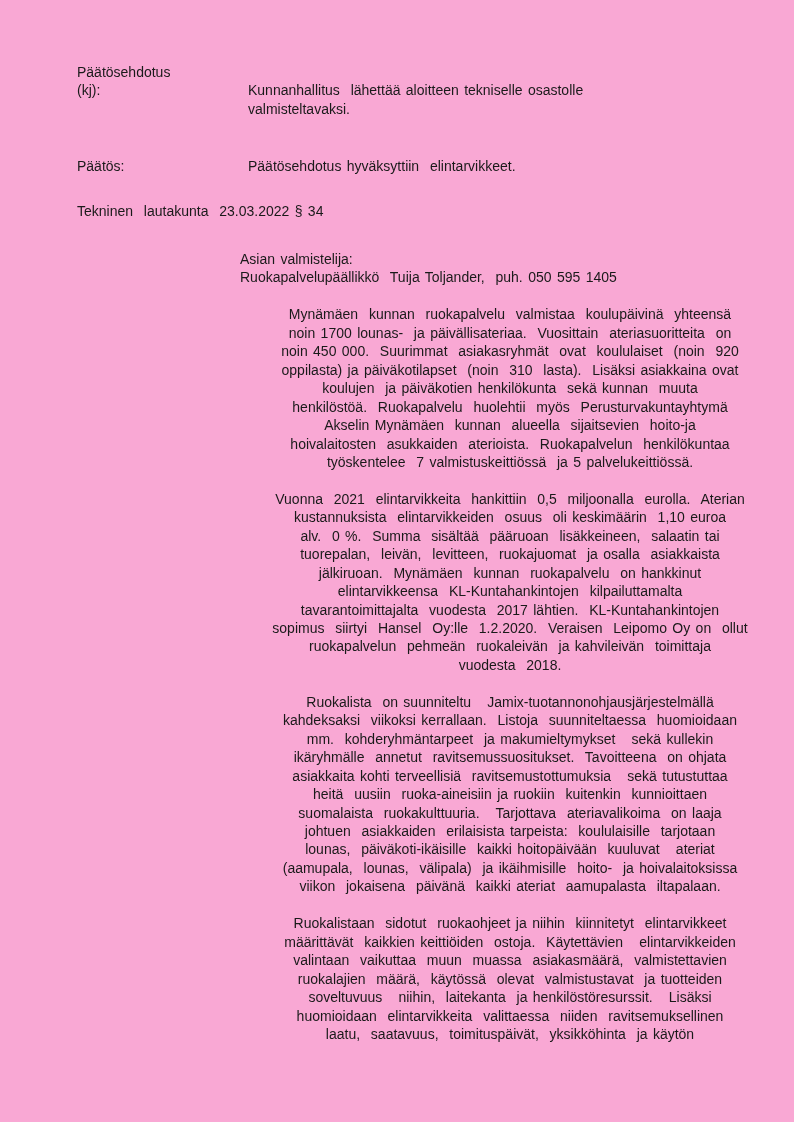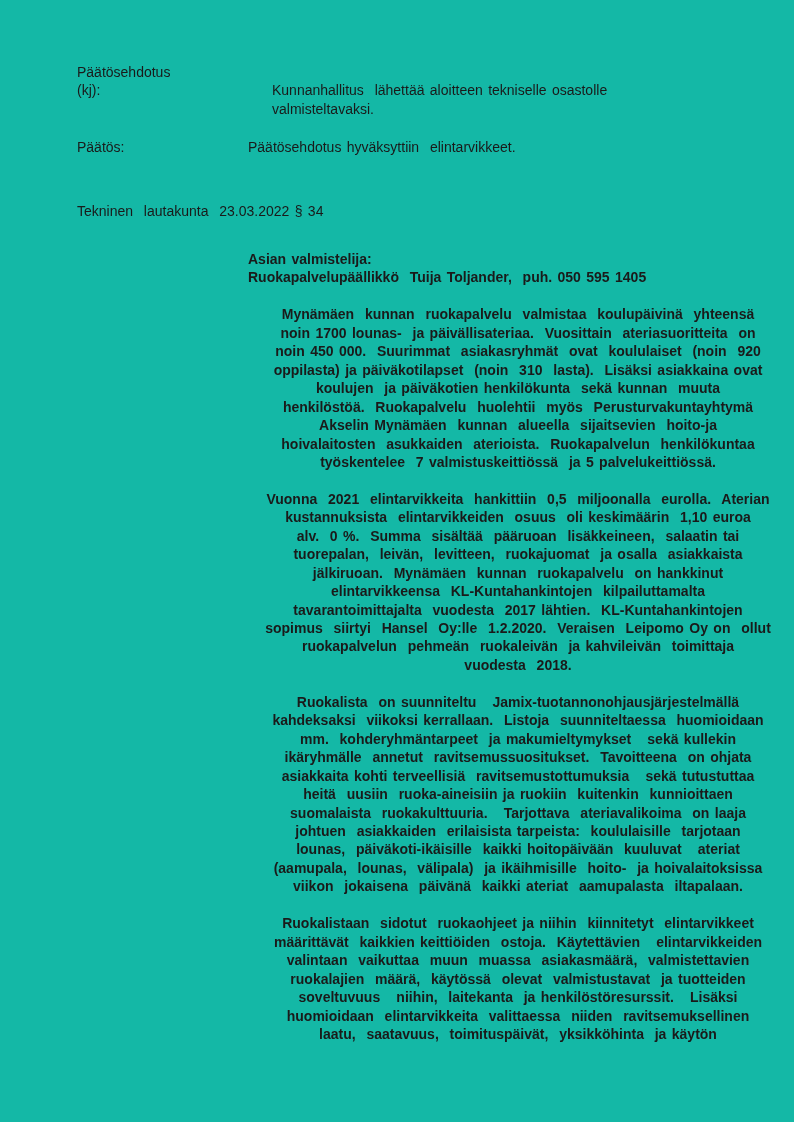--- a/index.html
+++ b/index.html
@@ -4,21 +4,21 @@
 <style>
   html, body {
     margin: 0;
     padding: 0;
     background: #ffffff;
   }
   .page {
     position: relative;
     width: 794px;
     height: 1122px;
-    background: #14b8a6;
+    background: #f9a8d4;
     font-family: "Liberation Sans", "DejaVu Sans", sans-serif;
     font-size: 14px;
     line-height: 18.45px;
     color: #1a1a1a;
     overflow: hidden;
   }
   .pre {
     white-space: pre-wrap;
     word-spacing: 1.5px;
   }
@@ -30,36 +30,34 @@
   .decision-row {
     display: flex;
     align-items: flex-start;
   }
   .decision-label {
     width: 171px;
     flex: 0 0 171px;
   }
   .decision-row.first .decision-value {
     margin-top: 18.45px;
-    margin-left: 24px;
   }
   .decision-row.second {
-    margin-top: 20px;
+    margin-top: 39px;
   }
   .section-heading {
     position: absolute;
     left: 77px;
     top: 202px;
   }
   .body-block {
     position: absolute;
-    left: 248px;
+    left: 240px;
     top: 250px;
     width: 540px;
-    font-weight: bold;
   }
   .body-block p {
     margin: 18.45px 0 0 0;
     text-align: center;
   }
 </style>
 </head>
 <body>
 
 <div class="page">

